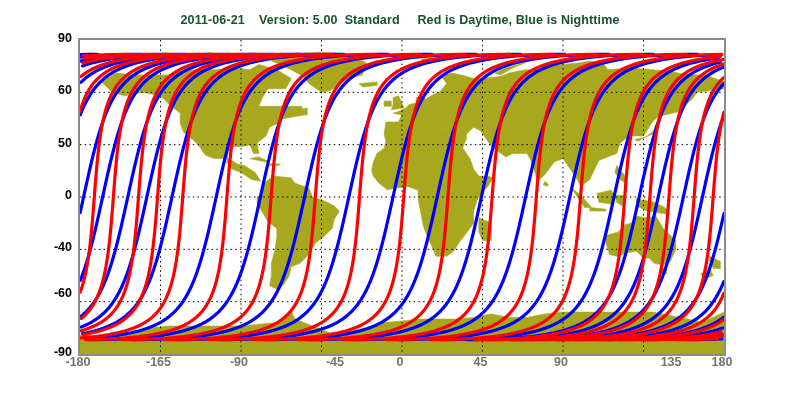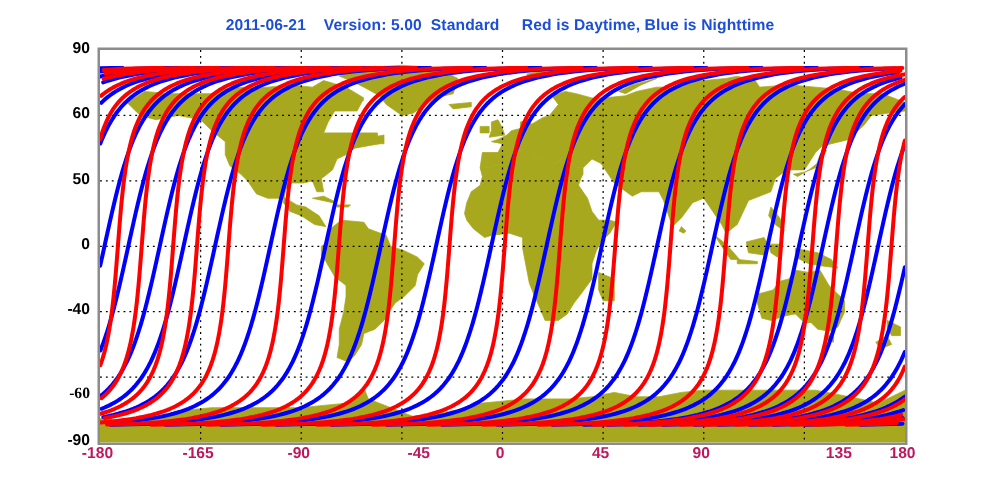--- a/index.html
+++ b/index.html
@@ -12,21 +12,21 @@
   }
   #root{position:relative;width:800px;height:400px;}
 
   
   #title{
     position:absolute;
     left:0;top:13px;width:800px;
     text-align:center;
     font-size:12.5px;
     font-weight:bold;
-    color:#1d4ed8;
+    color:#14532d;
     letter-spacing:.1px;
     white-space:pre;
   }
 
   
   #plot{
     position:absolute;
     left:78px;top:38px;
     width:644px;height:314px;
     background:#ffffff;
@@ -54,21 +54,21 @@
     color:#000;
     line-height:12px;
   }
   .xtick{
     position:absolute;
     top:356px;
     width:80px;
     text-align:center;
     font-size:12.5px;
     font-weight:bold;
-    color:#be185d;
+    color:#737373;
     line-height:12px;
   }
 </style>
 </head>
 <body>
 
 <div id="root">
 
   <div id="title">2011-06-21    Version: 5.00  Standard     Red is Daytime, Blue is Nighttime</div>
 
@@ -183,21 +183,21 @@
         </svg>
     </div>
   </div>
 
   <div id="yticks">
       <div class="ytick" style="top: 32px;">90</div>
       <div class="ytick" style="top: 84.3333px; text-align: right;">60</div>
       <div class="ytick" style="top: 136.667px;">50</div>
       <div class="ytick" style="top: 189px;">0</div>
       <div class="ytick" style="top: 241.333px;">-40</div>
-      <div class="ytick" style="top: 308px; font-family: Liberation Serif, serif;">-60</div>
+      <div class="ytick" style="top: 287px;">-60</div>
       <div class="ytick" style="top: 346px;">-90</div>
     </div>
   <div id="xticks">
       <div class="xtick" style="left: 38px;">-180</div>
       <div class="xtick" style="left: 118.5px;">-165</div>
       <div class="xtick" style="left: 199px;">-90</div>
       <div class="xtick" style="left: 295px;">-45</div>
       <div class="xtick" style="left: 360px;">0</div>
       <div class="xtick" style="left: 440.5px;">45</div>
       <div class="xtick" style="left: 521px;">90</div>

